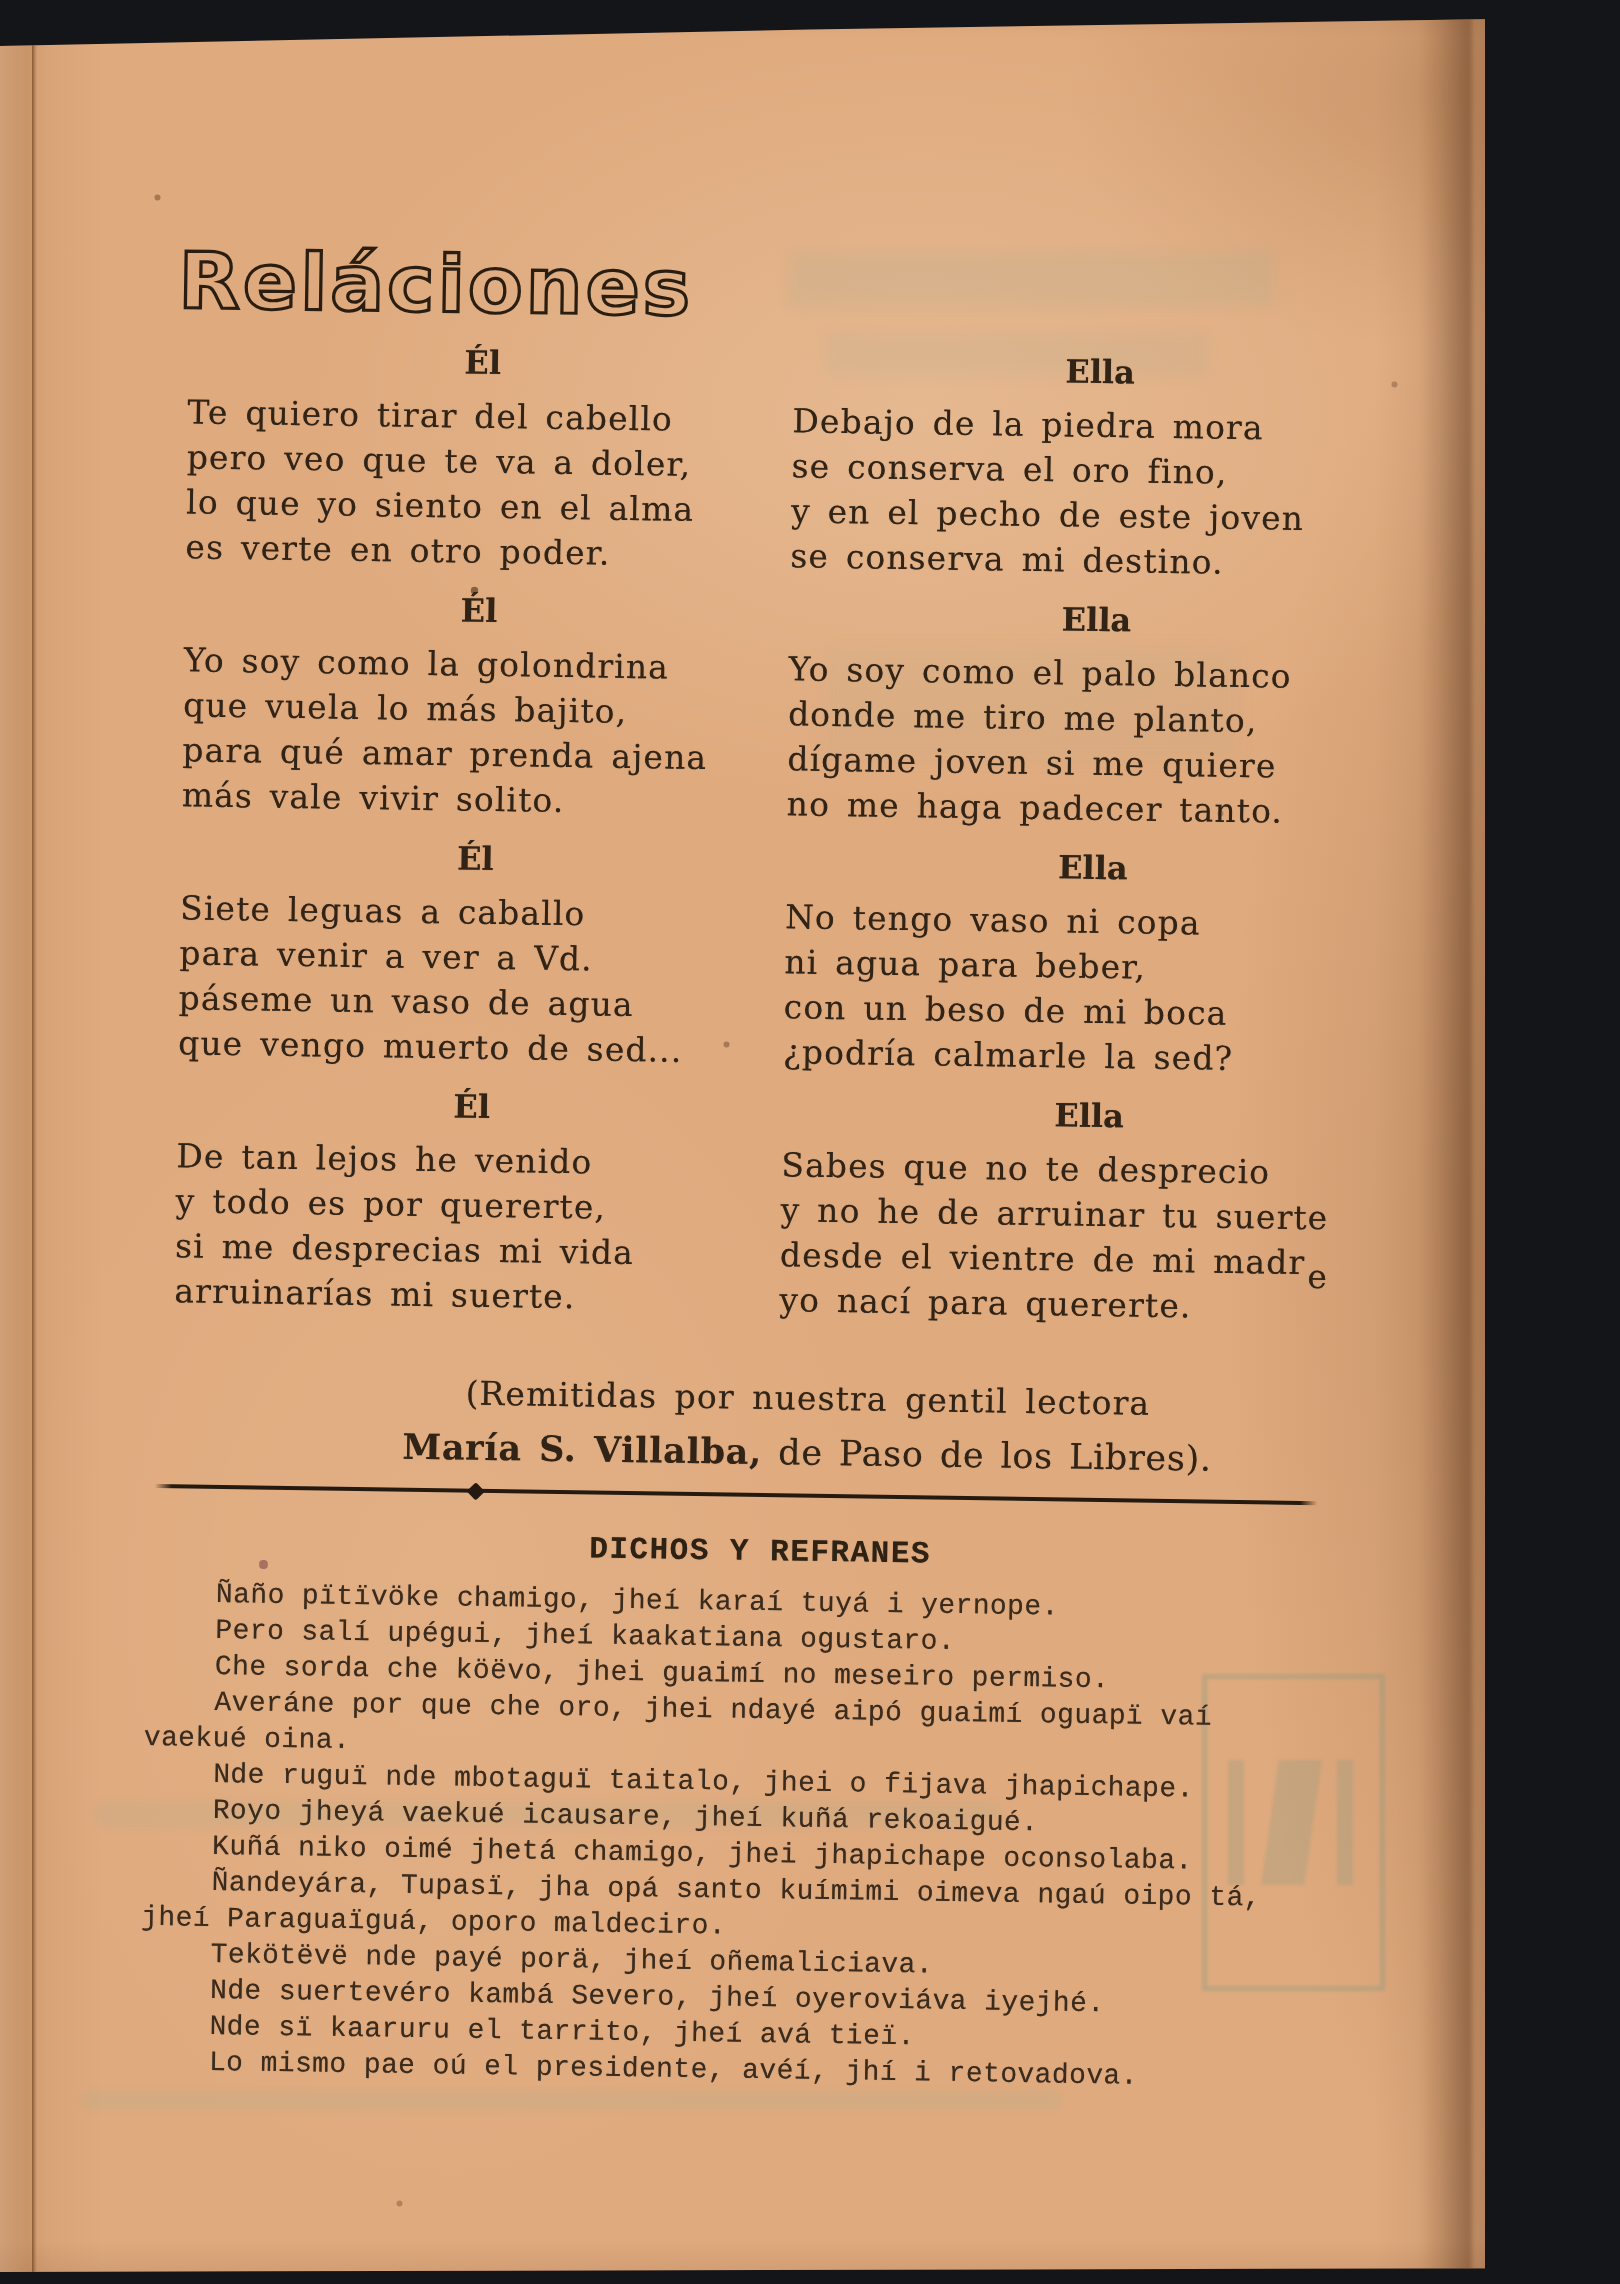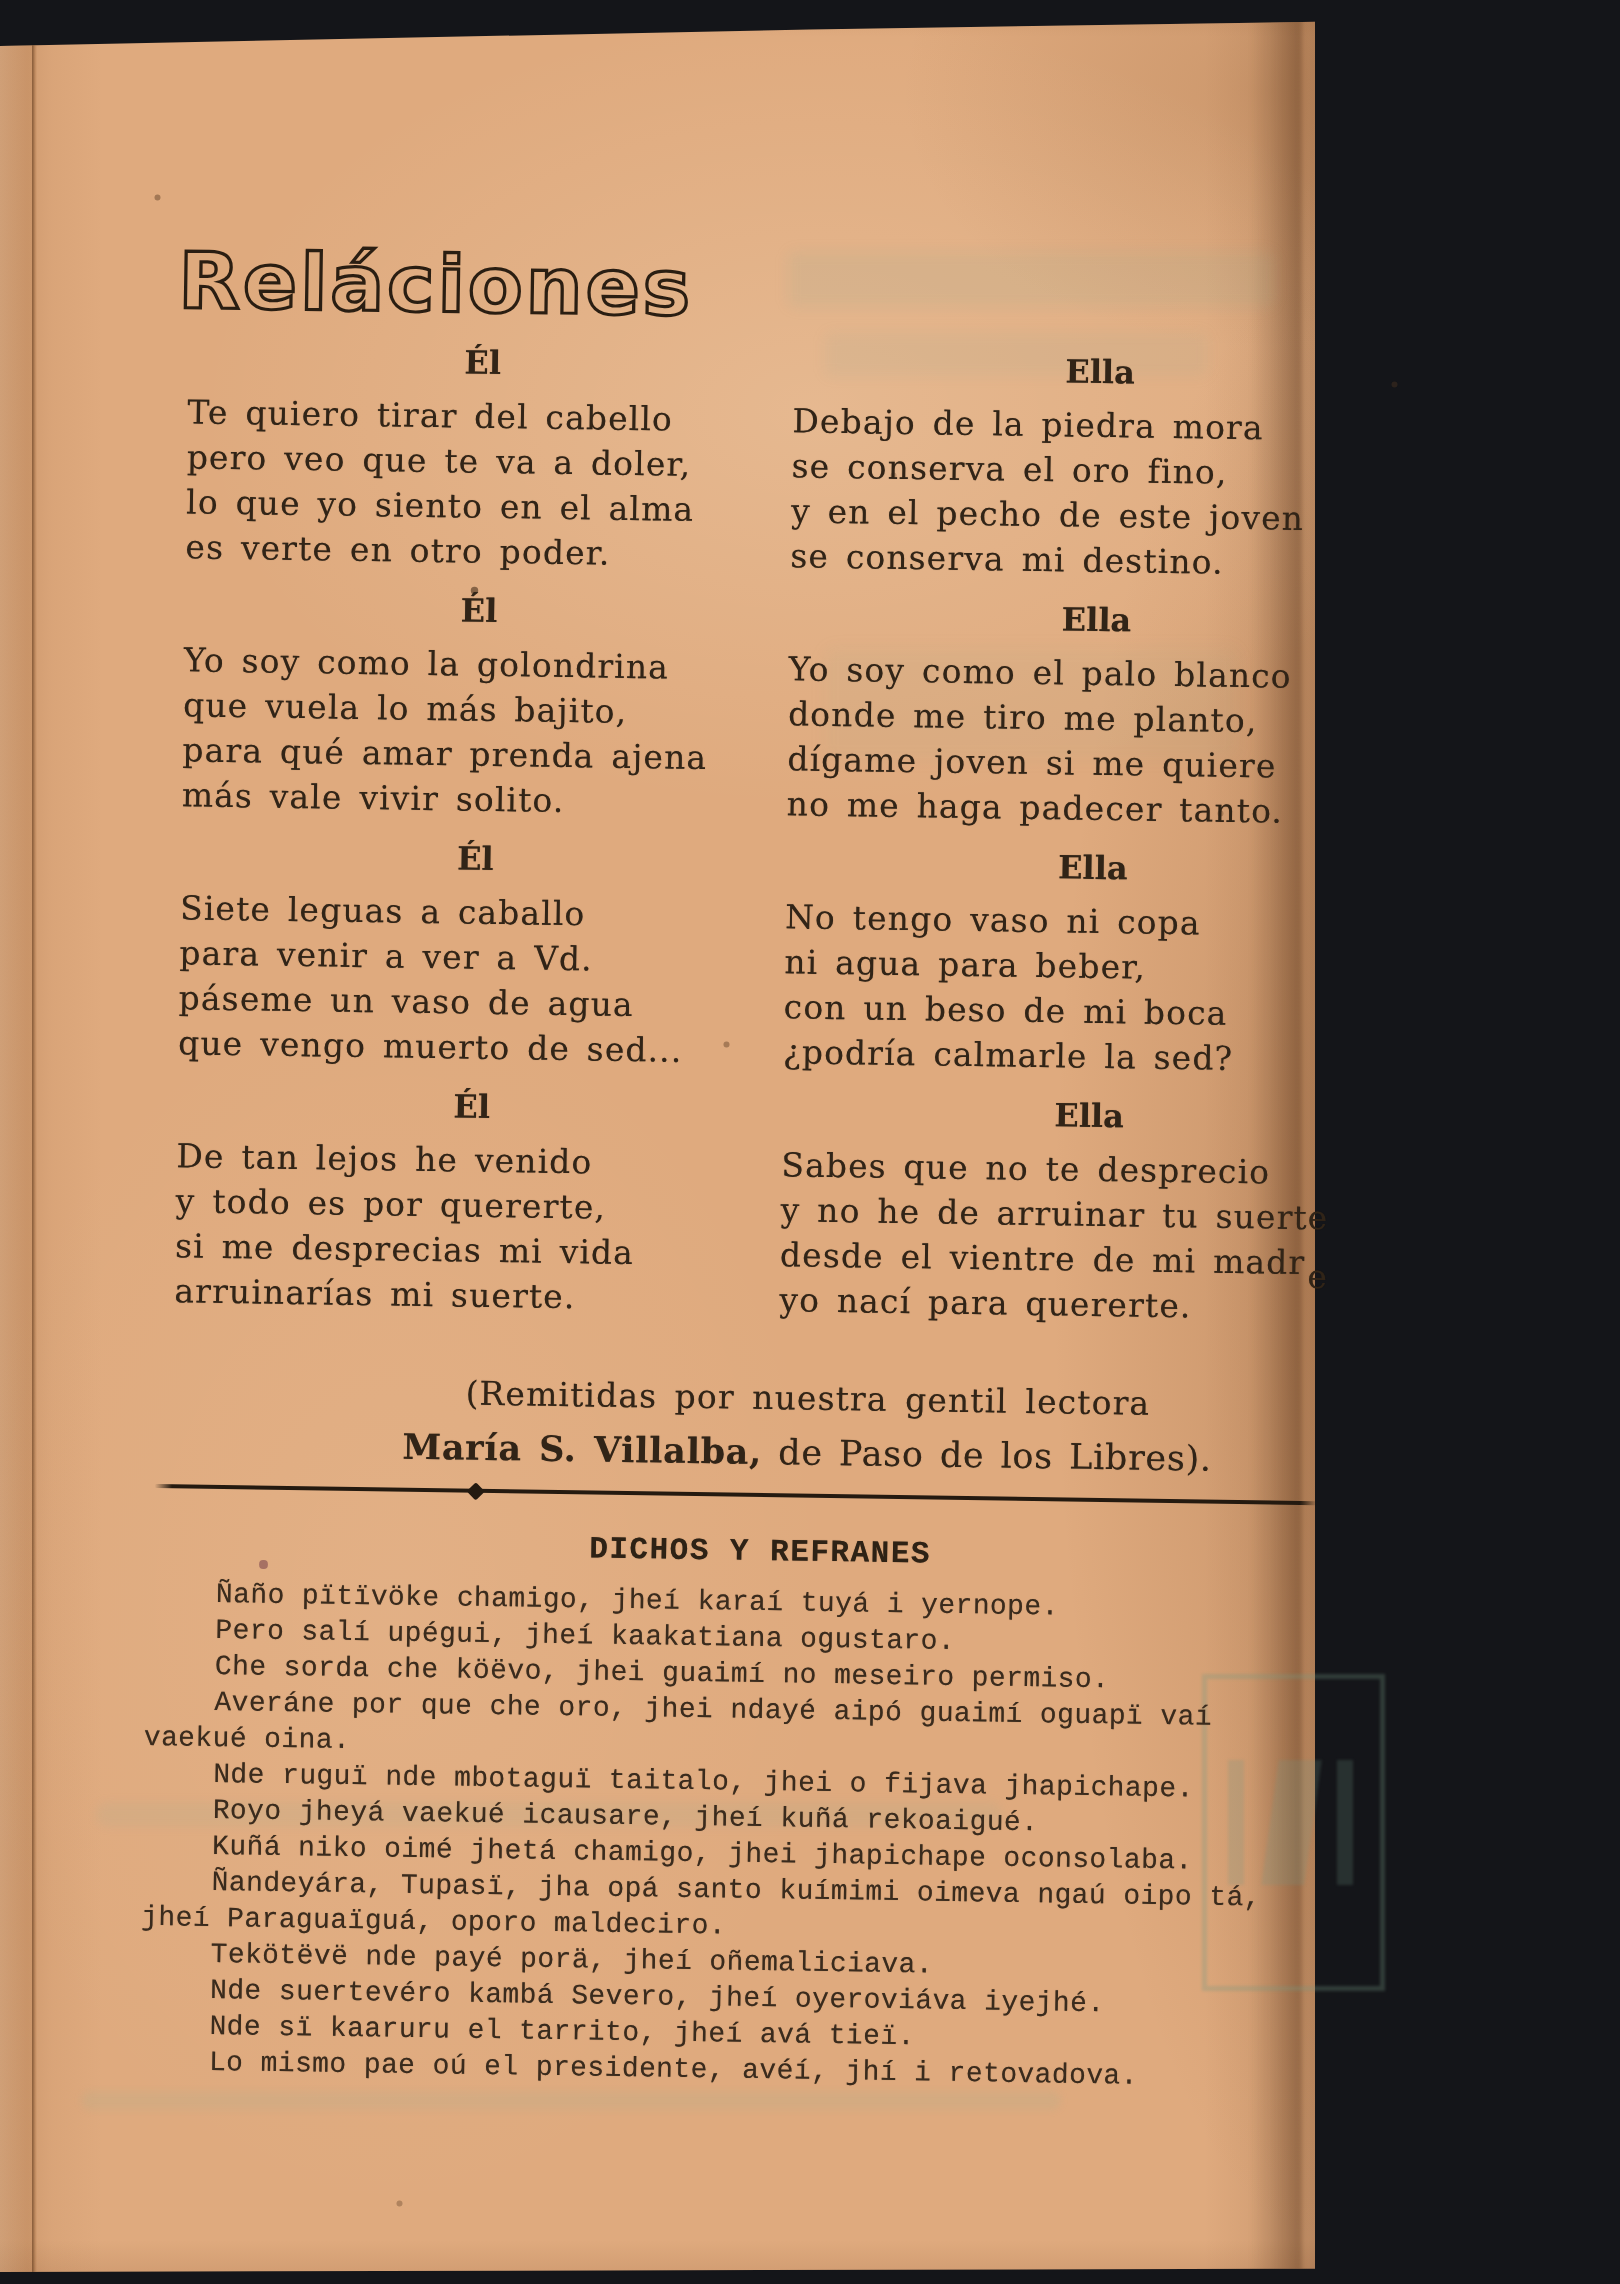--- a/index.html
+++ b/index.html
@@ -1,18 +1,18 @@
 <!DOCTYPE html>
 <html style="font-size:11.8px"><head>
 <meta charset="utf-8">
 <style>
   html,body{margin:0;padding:0;width:1621px;height:2284px;overflow:hidden;background:#141519;}
   *{box-sizing:border-box;}
 
-  #scan{position:relative;width:1315px;height:2284px;background:#141519;}
+  #scan{position:relative;width:1485px;height:2284px;background:#141519;}
 
   
   #page{
     position:absolute;inset:0;
     clip-path:polygon(0px 46px,810px 29.5px,1586px 17.7px,1596px 29.5px,1601px 1105px,1604px 2240px,1596px 2268px,0px 2272px);
     background:
       radial-gradient(ellipse 1031px 663px at 62% 18%, rgba(255,236,208,0.22), transparent 60%),
       radial-gradient(ellipse 737px 1031px at 30% 70%, rgba(255,228,198,0.10), transparent 60%),
       radial-gradient(ellipse 516px 368px at 96% 4%, rgba(120,70,30,0.18), transparent 70%),
       radial-gradient(ellipse 368px 1326px at 101% 55%, rgba(110,62,26,0.22), transparent 75%),

